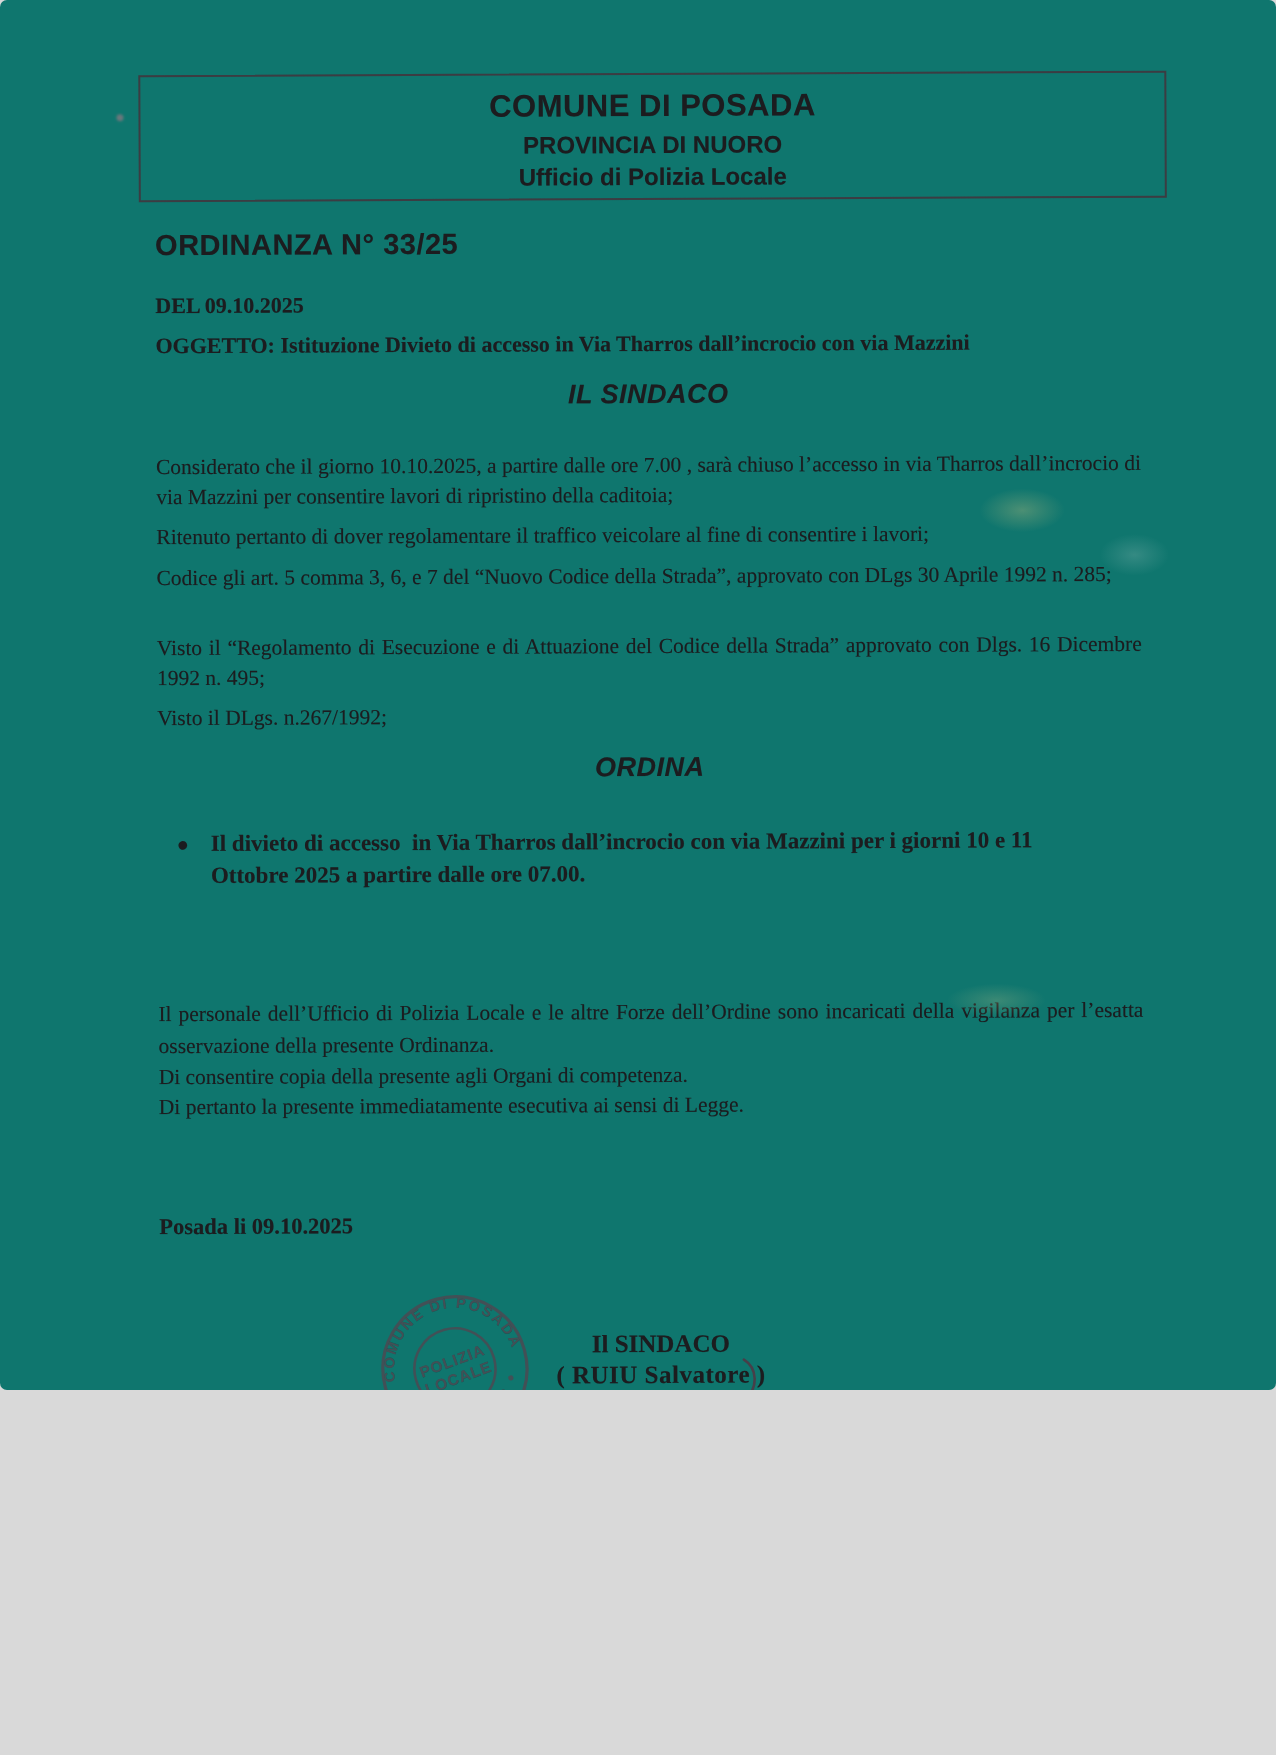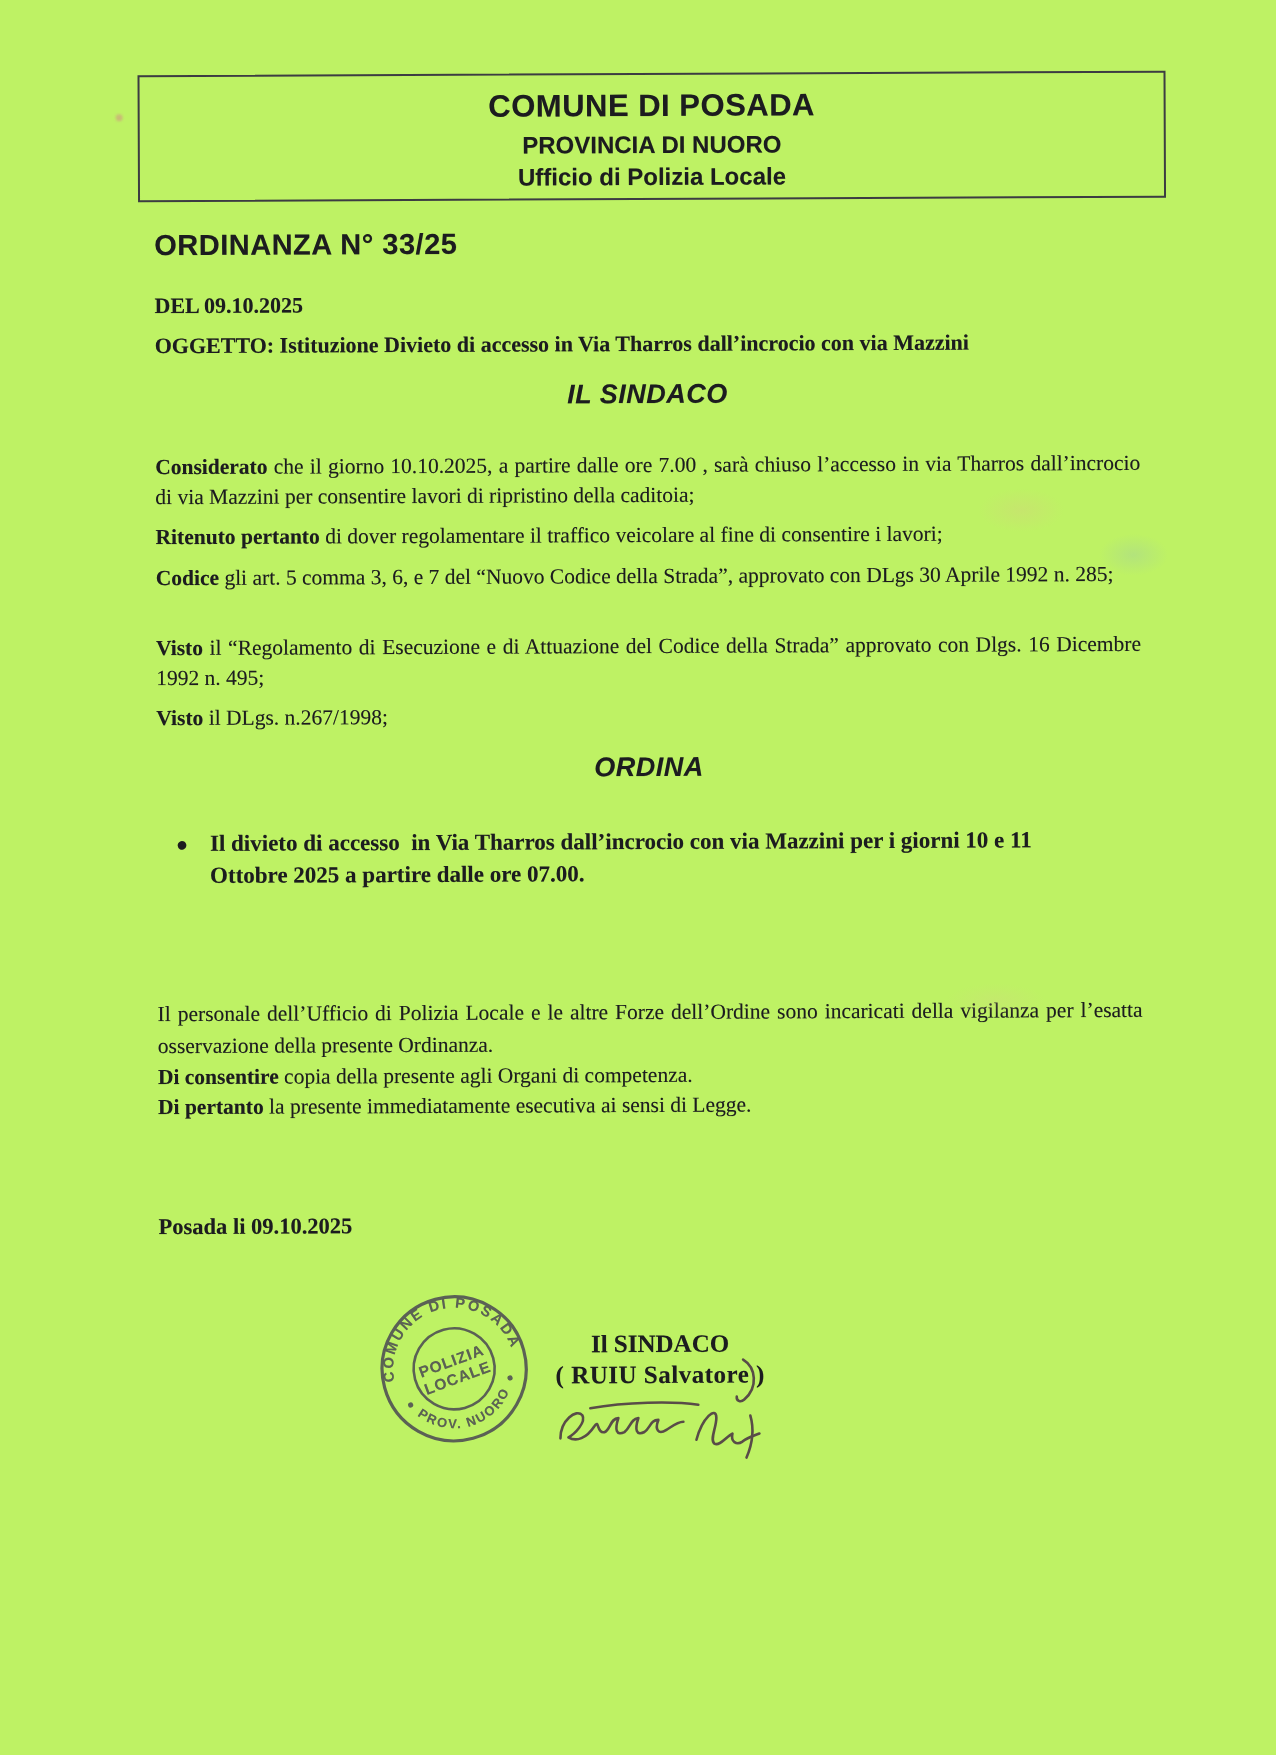--- a/index.html
+++ b/index.html
@@ -1,20 +1,21 @@
 <!DOCTYPE html>
 <html><head>
 <meta charset="utf-8">
 <style>
   html,body{margin:0;padding:0;background:#d9d9d9;}
   .sheet{
-    position:relative;width:1276px;height:1755px;margin:0 auto;
-    background:#bef264;overflow:hidden;
+    position:relative;width:1276px;height:1390px;margin:0 auto;
+    background:#0f766e;overflow:hidden;
     color:#1c1c1f;
     font-family:"Liberation Serif",serif;
+    border-radius:7px;
   }
   .tilt{position:absolute;inset:0;transform:rotate(-0.25deg);transform-origin:50% 50%;}
   .scan-text{text-shadow:0.2px 0.2px 0.4px rgba(25,25,30,0.35);}
 
   
   .hdrbox{
     position:absolute;left:141px;top:73px;width:1024px;height:123px;
     border:2px solid #3c3c42;text-align:center;
     font-family:"Liberation Sans",sans-serif;font-weight:bold;
   }
@@ -35,21 +36,21 @@
   }
   #ilsindaco{top:379px;}
   #ordina{top:752px;}
 
   .para{font-size:21.5px;line-height:30px;text-align:justify;}
   #p1{top:450px;}
   #p2{top:520px;}
   #p3{top:561px;}
   #p4{top:631px;}
   #p5{top:701px;}
-  .lead{font-weight:bold;}
+  .lead{font-weight:normal;}
 
   #bullet-item{
     top:826px;left:176px;width:880px;display:flex;gap:22px;
     font-weight:bold;font-size:23px;line-height:32px;white-space:pre-wrap;text-align:left;
   }
   .bullet-dot{font-size:20px;line-height:32px;flex:0 0 auto;}
 
   #closing1{top:996px;line-height:32px;}
   #closing2{top:1060px;text-align:left;}
   #closing3{top:1090px;text-align:left;}
@@ -86,21 +87,21 @@
     <div class="block" id="ordinanza">ORDINANZA N° 33/25</div>
     <div class="block" id="delline">DEL 09.10.2025</div>
     <div class="block" id="oggetto">OGGETTO: Istituzione Divieto di accesso in Via Tharros dall’incrocio con via Mazzini</div>
 
     <div class="block center-head" id="ilsindaco">IL SINDACO</div>
 
     <div class="block para" id="p1"><span class="lead">Considerato</span><span> che il giorno 10.10.2025, a partire dalle ore 7.00 , sarà chiuso l’accesso in via Tharros dall’incrocio di via Mazzini per consentire lavori di ripristino della caditoia;</span></div>
     <div class="block para" id="p2"><span class="lead">Ritenuto pertanto</span><span> di dover regolamentare il traffico veicolare al fine di consentire i lavori;</span></div>
     <div class="block para" id="p3"><span class="lead">Codice</span><span> gli art. 5 comma 3, 6, e 7 del “Nuovo Codice della Strada”, approvato con DLgs 30 Aprile 1992 n. 285;</span></div>
     <div class="block para" id="p4"><span class="lead">Visto</span><span> il “Regolamento di Esecuzione e di Attuazione del Codice della Strada” approvato con Dlgs. 16 Dicembre 1992 n. 495;</span></div>
-    <div class="block para" id="p5"><span class="lead">Visto</span><span> il DLgs. n.267/1998;</span></div>
+    <div class="block para" id="p5"><span class="lead">Visto</span><span> il DLgs. n.267/1992;</span></div>
 
     <div class="block center-head" id="ordina">ORDINA</div>
 
     <div class="abs" id="bullet-item">
       <span class="bullet-dot">●</span>
       <span>Il divieto di accesso  in Via Tharros dall’incrocio con via Mazzini per i giorni 10 e 11 Ottobre 2025 a partire dalle ore 07.00.</span>
     </div>
 
     <div class="block para" id="closing1">Il personale dell’Ufficio di Polizia Locale e le altre Forze dell’Ordine sono incaricati della vigilanza per l’esatta osservazione della presente Ordinanza.</div>
     <div class="block para" id="closing2"><span class="lead">Di consentire</span><span> copia della presente agli Organi di competenza.</span></div>

